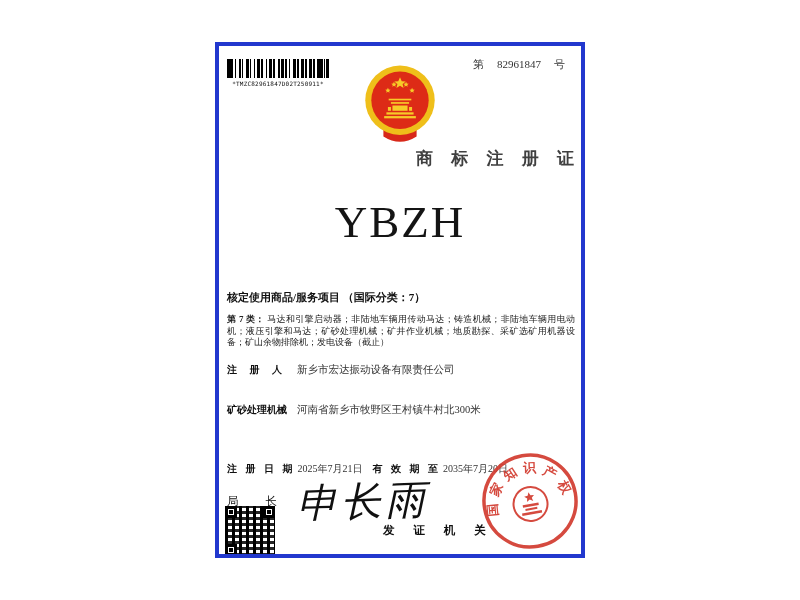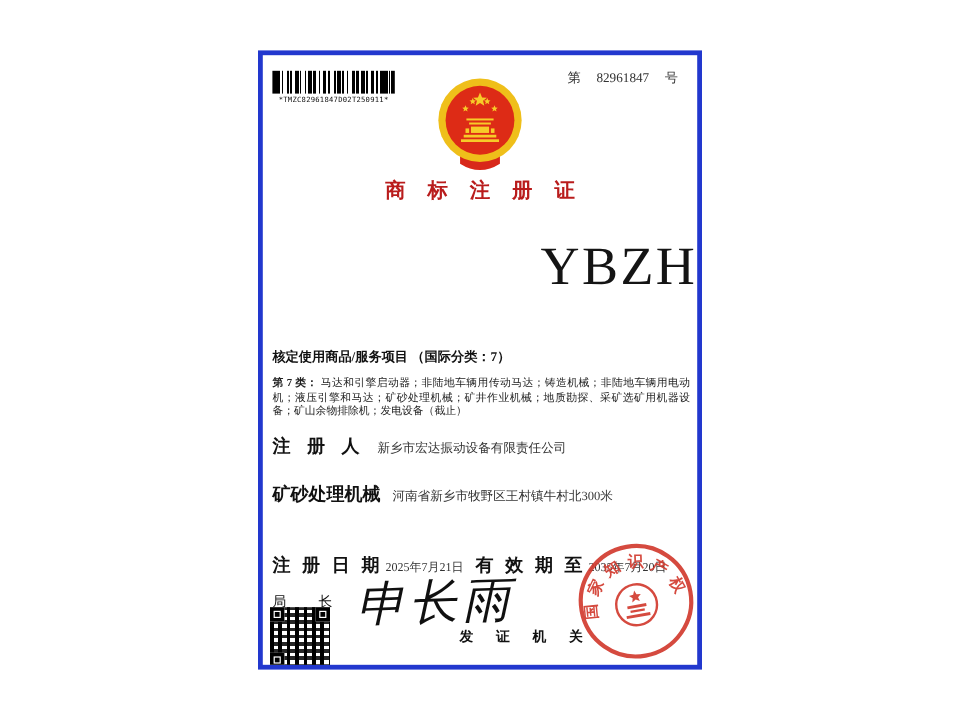--- a/index.html
+++ b/index.html
@@ -24,34 +24,34 @@
   .barcode-text{margin-top:2px;width:102px;text-align:center;font-family:"DejaVu Sans Mono",monospace;
     font-size:6px;letter-spacing:.2px;color:#111;white-space:nowrap;}
 
   
   .cert-number{right:16px;top:11px;font-size:11px;color:#333;display:flex;gap:13px;align-items:baseline;}
 
   
   .emblem{left:50%;top:18px;width:76px;height:80px;margin-left:-38px;}
   .emblem svg{width:100%;height:100%;display:block;}
 
-  .title{left:0;top:101px;width:100%;text-align:center;color:#b91c1c;font-size:17px;
+  .title{left:0;top:101px;width:100%;text-align:right;color:#404040;font-size:17px;
          font-weight:bold;letter-spacing:7px;text-indent:7px;}
 
-  .trademark{left:0;top:150px;width:100%;text-align:right;color:#141414;font-size:45px;
+  .trademark{left:0;top:150px;width:100%;text-align:center;color:#141414;font-size:45px;
              letter-spacing:2px;font-family:"Liberation Serif",serif;}
 
   .section-heading{left:8px;top:244px;font-size:11px;font-weight:bold;color:#111;}
 
   .goods{left:8px;top:268px;width:348px;margin:0;font-size:9px;line-height:11.5px;
          color:#222;text-align:justify;}
   .goods .bold{font-weight:bold;margin-top:44px;}
 
   .row{left:8px;display:flex;align-items:baseline;}
-  .row .label{font-weight:bold;font-size:15px;color:#111;white-space:nowrap;}
+  .row .label{font-weight:bold;font-size:10px;color:#111;white-space:nowrap;}
   .row .value{font-size:10.5px;color:#333;margin-left:10px;white-space:nowrap;}
   .registrant-row{top:317px;}
   .registrant-row .label{letter-spacing:5px;}
   .address-row{top:357px;}
   .dates-row{top:416px;font-family:Liberation Serif, serif;}
   .dates-row .label{letter-spacing:3px;}
   .dates-row .value{margin-left:2px;font-size:10px;}
   .dates-row .value + .label{margin-left:10px;}
 
   .director{left:8px;top:448px;font-size:11.5px;font-weight:normal;letter-spacing:12px;color:#111;}

